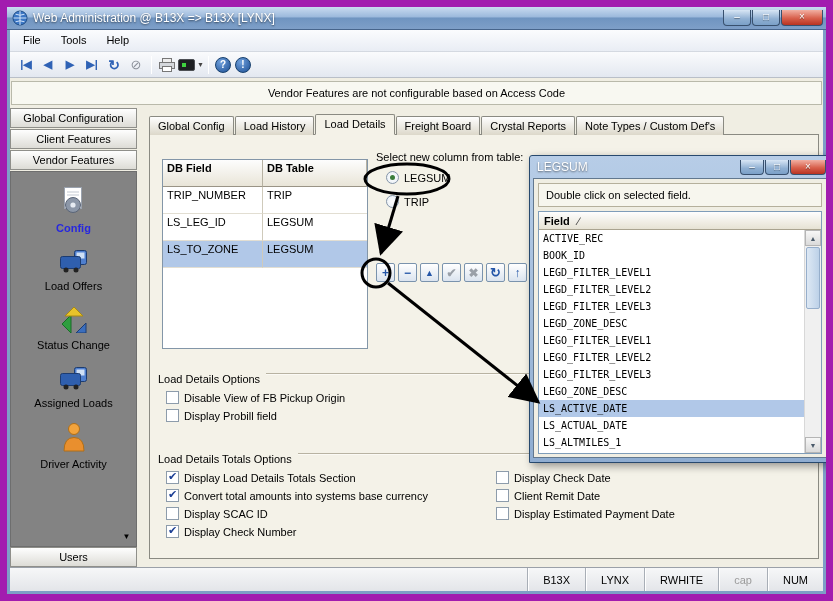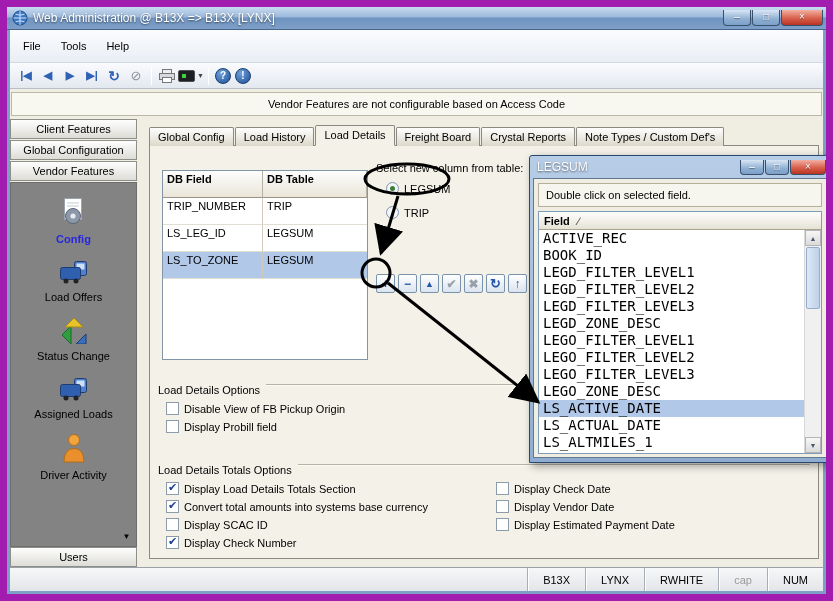--- a/index.html
+++ b/index.html
@@ -10,21 +10,21 @@
 
   
   .titlebar{height:23px;display:flex;align-items:center;gap:5px;padding:0 3px 0 5px;margin:0 -3px;background:linear-gradient(#c9dbf0 0%,#9cb9dc 45%,#6f94c0 50%,#7e9fc8 100%);border-bottom:1px solid #47658c;color:#fff;font-size:12px;text-shadow:0 1px 2px rgba(0,0,0,.55)}
   .win-controls{margin-left:auto;display:flex;align-items:flex-start}
   .win-btn{width:28px;height:16px;margin-left:1px;border:1px solid #38506e;border-top:none;border-radius:0 0 4px 4px;background:linear-gradient(#d8e6f5,#8fafd2 60%,#7ba0c8);color:#fff;font-size:10px;line-height:14px;text-align:center;text-shadow:0 1px 1px rgba(0,0,0,.5)}
   .win-btn.close{width:42px;background:linear-gradient(#f2b0a3,#d8604c 55%,#b93322)}
   .win-btn.sm{width:24px;height:15px}
   .win-btn.sm.close{width:36px}
 
   
-  .menubar{height:33px;display:flex;align-items:center;padding-left:3px;background:linear-gradient(#fbfcfe,#e9edf4);border-bottom:1px solid #d4d9e1;color:#000}
+  .menubar{height:22px;display:flex;align-items:flex-start;padding-left:3px;background:linear-gradient(#fbfcfe,#e9edf4);border-bottom:1px solid #d4d9e1;color:#000}
   .menu-item{padding:4px 10px;cursor:default}
   .toolbar{height:26px;display:flex;align-items:center;padding-left:5px;background:linear-gradient(#fafbfd,#e3e8f0);border-bottom:1px solid #b9bfc8}
   .tool-btn{min-width:22px;height:22px;display:flex;align-items:center;justify-content:center;color:#2f62b5;font-size:11px;font-weight:bold}
   .tool-btn.gray{color:#8a8f98;font-size:13px;font-weight:normal}
   .tool-sep{width:1px;height:18px;background:#c3c8cf;border-right:1px solid #fff;margin:0 4px}
   .round-btn{width:16px;height:16px;border-radius:50%;background:radial-gradient(circle at 35% 30%,#6fa0dc,#1d4f94);border:1px solid #16406e;color:#fff;font-size:10px;font-weight:bold;line-height:14px;text-align:center;margin:0 2px}
   .term-chip{width:17px;height:12px;background:#1d1f22;border:1px solid #4c4f54;border-radius:2px;position:relative}
   .term-chip::after{content:'';position:absolute;left:3px;top:3px;width:4px;height:4px;background:#3fd23f}
   .caret{font-size:7px;color:#444;margin-left:2px}
 
@@ -80,21 +80,21 @@
 
   
   .popup{position:absolute;left:522px;top:148px;width:302px;height:308px;background:linear-gradient(#b7cde7,#8fadd1);border:1px solid #27496e;border-radius:3px 3px 0 0;padding:0 3px 3px;box-shadow:3px 3px 8px rgba(0,0,0,.4);z-index:10}
   .popup-titlebar{height:22px;display:flex;align-items:center;color:#fff;font-size:12px;padding:0 1px 0 4px;text-shadow:0 1px 2px rgba(0,0,0,.55)}
   .popup-client{height:280px;background:#f0eee3;border:1px solid #62788f;display:flex;flex-direction:column}
   .popup-instruction{margin:4px;padding:5px 7px;background:#f7f6ee;border:1px solid #b5b09c}
   .field-list{margin:0 4px 3px;flex:1;border:1px solid #7f9db9;background:#fff;position:relative;overflow:hidden}
   .field-header{height:18px;display:flex;align-items:center;gap:8px;padding:0 5px;background:linear-gradient(#fefefe,#e6e2d4);border-bottom:1px solid #a9a390;font-weight:bold}
   .sort-mark{font-weight:normal;color:#333}
   .field-rows{position:absolute;left:0;right:17px;top:18px;bottom:0;overflow:hidden}
-  .field-row{height:17px;line-height:17px;padding-left:4px;font-family:"DejaVu Sans Mono",monospace;font-size:14px;white-space:nowrap}
+  .field-row{height:17px;line-height:17px;padding-left:4px;font-family:"DejaVu Sans Mono",monospace;font-size:10px;white-space:nowrap}
   .field-row.selected{background:#b1c8e8}
   .scrollbar{position:absolute;right:0;top:18px;bottom:0;width:17px;background:#f0f0f0;border-left:1px solid #d8d8d8;display:flex;flex-direction:column}
   .scroll-btn{height:16px;background:linear-gradient(#f7f7f7,#dadada);border:1px solid #b5b5b5;color:#4a5a6a;font-size:7px;display:flex;align-items:center;justify-content:center}
   .scroll-btn.down{margin-top:auto}
   .scroll-thumb{height:62px;margin:1px;background:linear-gradient(90deg,#dde8f4,#bdd1e8);border:1px solid #96aecb;border-radius:2px}
 
   
   .statusbar{height:24px;display:flex;align-items:stretch;background:linear-gradient(#f6f7f8,#e3e5e9);border-top:1px solid #9aa0a8}
   .status-spacer{flex:1}
   .status-cell{display:flex;align-items:center;justify-content:center;padding:8px 15px;border-left:1px solid #a8aeb6;box-shadow:inset 1px 0 0 #fff}
@@ -159,22 +159,22 @@
       <span class="round-btn">!</span>
     </div>
 
     <div class="banner">
       <span>Vendor Features are not configurable based on Access Code</span>
     </div>
 
     <div class="main">
 
       <div class="sidebar">
+        <div class="side-btn">Global Configuration</div>
         <div class="side-btn">Client Features</div>
-        <div class="side-btn">Global Configuration</div>
         <div class="side-btn">Vendor Features</div>
 
         <div class="side-panel">
 
           <div class="nav-item active">
             <span>
               <svg width="26" height="30">
                   <rect x="4.5" y="1.5" width="17" height="21" fill="#fff" stroke="#9aa2ae"></rect>
                   <line x1="7" y1="6" x2="19" y2="6" stroke="#c3c9d2"></line>
                   <line x1="7" y1="9" x2="19" y2="9" stroke="#c3c9d2"></line>
@@ -337,21 +337,21 @@
             <span class="cb"></span>
             <span>Display Check Number</span>
           </label>
 
           <label class="check-row" style="left:346px;top:336px">
             <span class="cb"></span>
             <span>Display Check Date</span>
           </label>
           <label class="check-row" style="left:346px;top:354px">
             <span class="cb"></span>
-            <span>Display Vendor Date</span>
+            <span>Client Remit Date</span>
           </label>
           <label class="check-row" style="left:346px;top:372px">
             <span class="cb"></span>
             <span>Display Estimated Payment Date</span>
           </label>
 
         </div>
       </div>
     </div>
 

